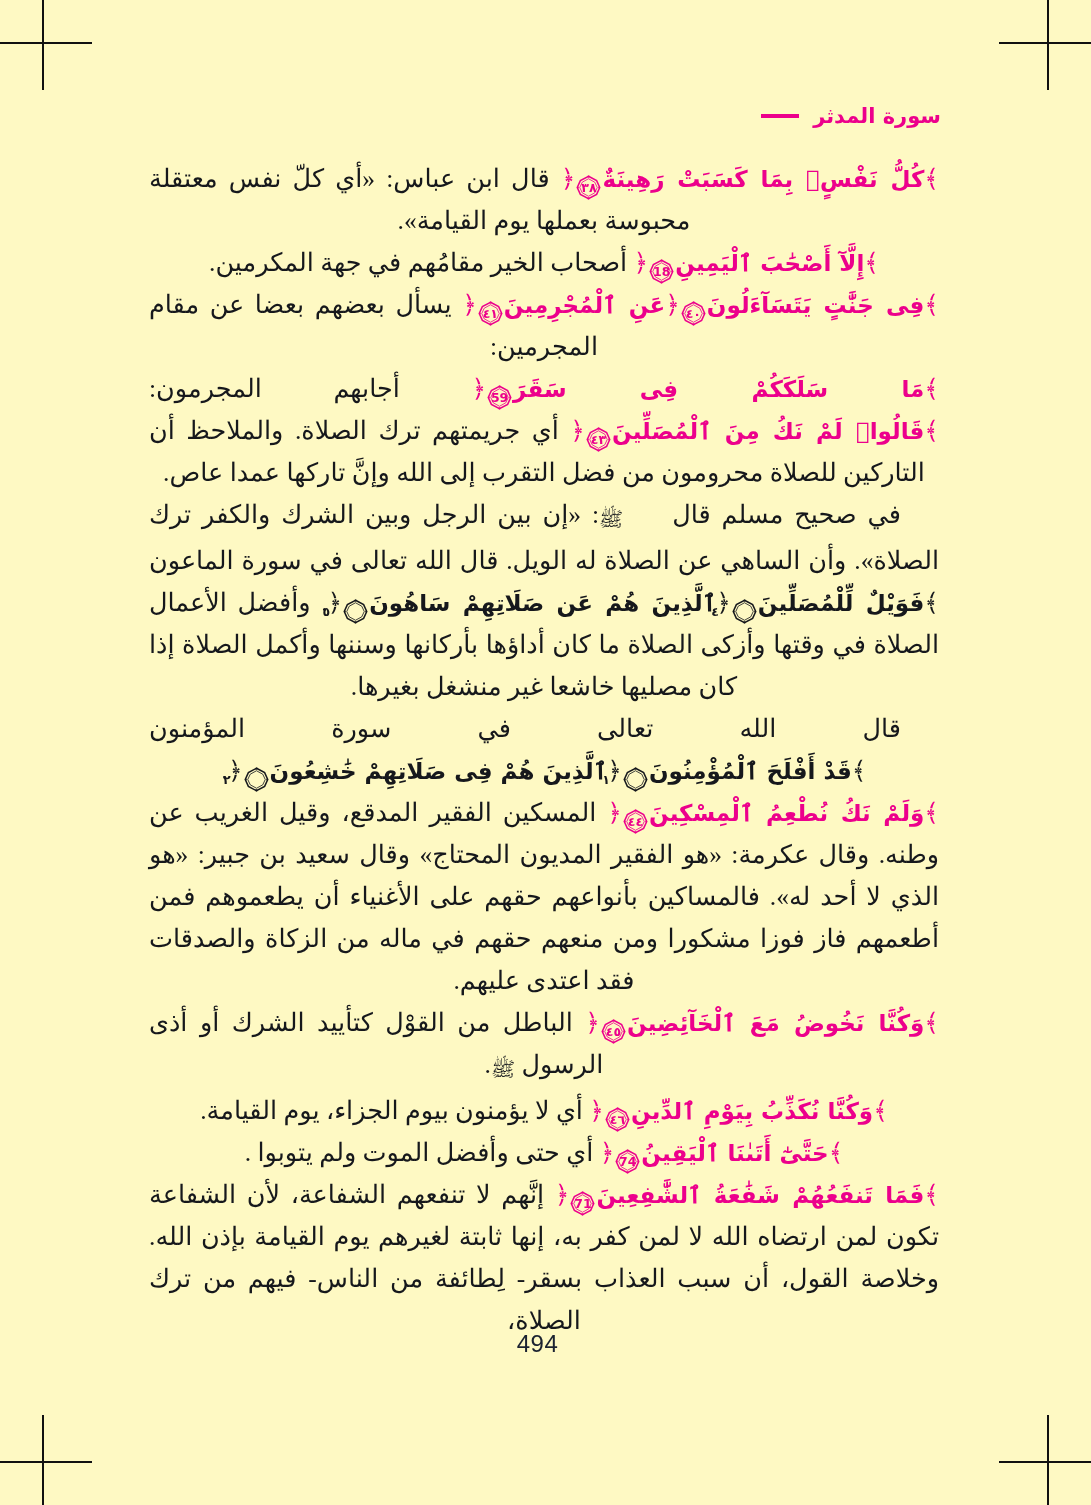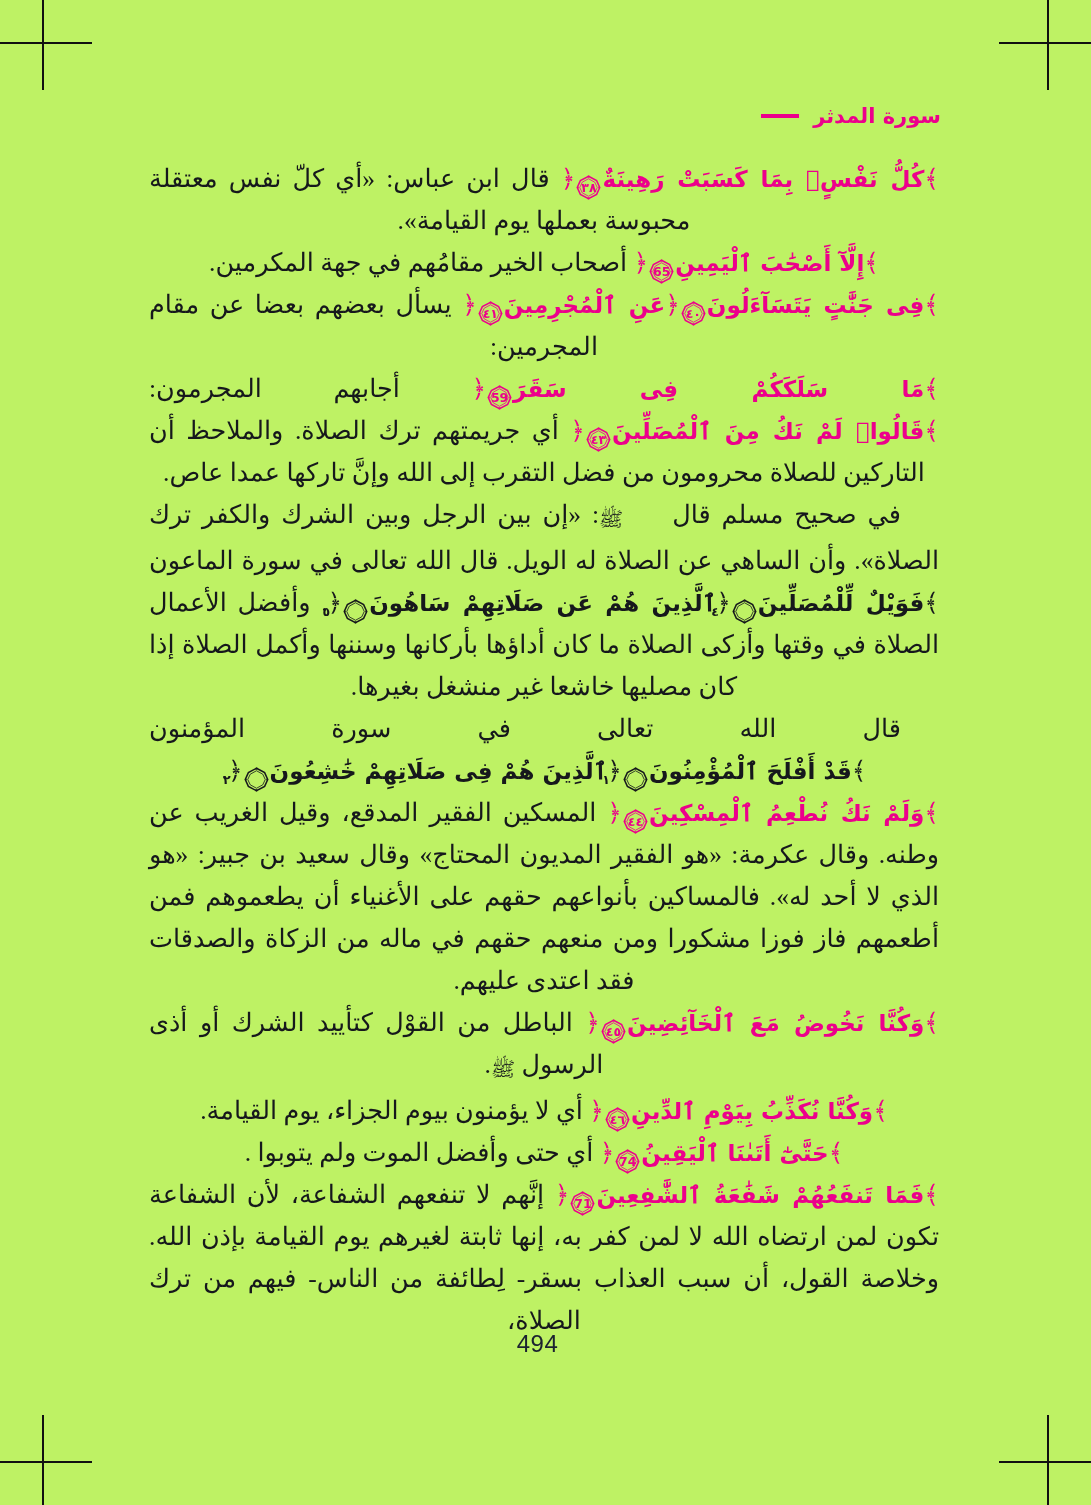--- a/index.html
+++ b/index.html
@@ -4,21 +4,21 @@
 <style>
   html, body {
     margin: 0;
     padding: 0;
     background: #ffffff;
   }
   .page {
     position: relative;
     width: 1091px;
     height: 1505px;
-    background: #bef264;
+    background: #fef9c3;
     overflow: hidden;
     font-family: "Liberation Serif", "DejaVu Serif", serif;
   }
 
   
   .crop { position: absolute; background: #111111; }
   .crop-v { width: 2px; height: 90px; }
   .crop-h { height: 2px; width: 92px; }
 
   .crop-tl-v { left: 42px;  top: 0; }
@@ -163,21 +163,21 @@
               <circle cx="3" cy="20" r="1.5" fill="#EC008C"></circle>
               <circle cx="37" cy="20" r="1.5" fill="#EC008C"></circle>
             </svg><span class="numtxt">٣٨</span></span><span class="brk">﴿</span></span><span> قال ابن عباس: «أي كلّ نفس معتقلة محبوسة بعملها يوم القيامة».</span></p>
       <p class="para"><span class="ayah pink"><span class="brk">﴾</span><span>إِلَّآ أَصْحَٰبَ ٱلْيَمِينِ</span><span class="ayah-num pink"><svg class="rosette" viewBox="0 0 40 40" xmlns="http://www.w3.org/2000/svg">
               <polygon points="20,2 33,9 38,20 33,31 20,38 7,31 2,20 7,9" fill="none" stroke="#EC008C" stroke-width="2.4"></polygon>
               <polygon points="20,6 30,11.5 34,20 30,28.5 20,34 10,28.5 6,20 10,11.5" fill="none" stroke="#EC008C" stroke-width="1.3"></polygon>
               <circle cx="20" cy="2.5" r="1.8" fill="#EC008C"></circle>
               <circle cx="20" cy="37.5" r="1.8" fill="#EC008C"></circle>
               <circle cx="3" cy="20" r="1.5" fill="#EC008C"></circle>
               <circle cx="37" cy="20" r="1.5" fill="#EC008C"></circle>
-            </svg><span class="numtxt">65</span></span><span class="brk">﴿</span></span><span> أصحاب الخير مقامُهم في جهة المكرمين.</span></p>
+            </svg><span class="numtxt">18</span></span><span class="brk">﴿</span></span><span> أصحاب الخير مقامُهم في جهة المكرمين.</span></p>
       <p class="para"><span class="ayah pink"><span class="brk">﴾</span><span>فِى جَنَّٰتٍ يَتَسَآءَلُونَ</span><span class="ayah-num pink"><svg class="rosette" viewBox="0 0 40 40" xmlns="http://www.w3.org/2000/svg">
               <polygon points="20,2 33,9 38,20 33,31 20,38 7,31 2,20 7,9" fill="none" stroke="#EC008C" stroke-width="2.4"></polygon>
               <polygon points="20,6 30,11.5 34,20 30,28.5 20,34 10,28.5 6,20 10,11.5" fill="none" stroke="#EC008C" stroke-width="1.3"></polygon>
               <circle cx="20" cy="2.5" r="1.8" fill="#EC008C"></circle>
               <circle cx="20" cy="37.5" r="1.8" fill="#EC008C"></circle>
               <circle cx="3" cy="20" r="1.5" fill="#EC008C"></circle>
               <circle cx="37" cy="20" r="1.5" fill="#EC008C"></circle>
             </svg><span class="numtxt">٤٠</span></span><span class="brk">﴿</span></span><span class="ayah pink"><span>عَنِ ٱلْمُجْرِمِينَ</span><span class="ayah-num pink"><svg class="rosette" viewBox="0 0 40 40" xmlns="http://www.w3.org/2000/svg">
               <polygon points="20,2 33,9 38,20 33,31 20,38 7,31 2,20 7,9" fill="none" stroke="#EC008C" stroke-width="2.4"></polygon>
               <polygon points="20,6 30,11.5 34,20 30,28.5 20,34 10,28.5 6,20 10,11.5" fill="none" stroke="#EC008C" stroke-width="1.3"></polygon>

